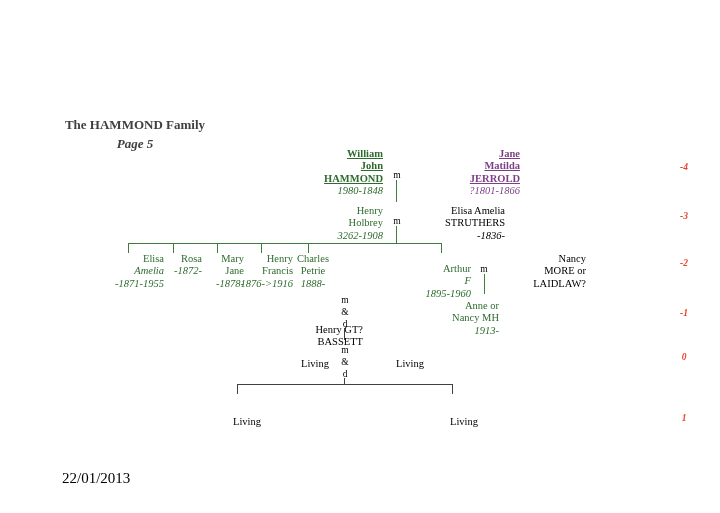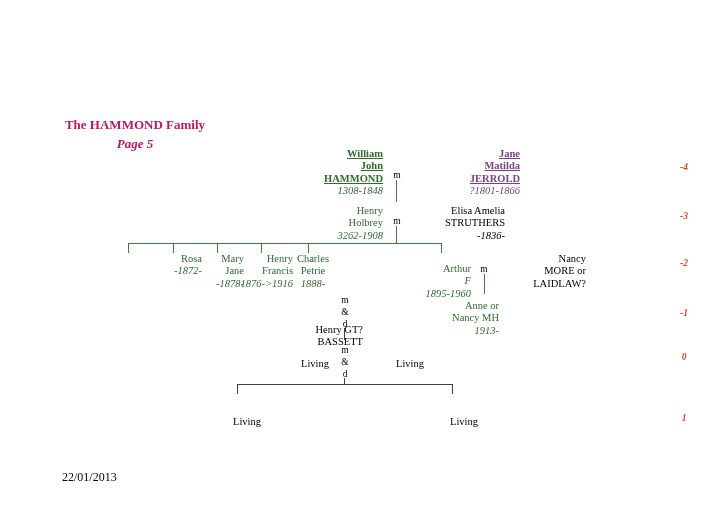--- a/index.html
+++ b/index.html
@@ -40,21 +40,21 @@
   .ital   { font-style: italic; }
   .uline  { text-decoration: underline; }
 
   
   #title {
     position: absolute;
     left: 60px;
     top: 116px;
     width: 150px;
     text-align: center;
-    color: #be185d;
+    color: #404040;
     font-weight: bold;
     font-size: 13px;
     line-height: 1.45;
   }
   #title .pg {
     font-style: italic;
   }
 
   
   .genlabel {
@@ -99,21 +99,21 @@
     color: #000000;
     line-height: 1.28;
   }
   .mdstack span { display: block; }
 
   
   #stamp {
     position: absolute;
     left: 62px;
     top: 470px;
-    font-size: 12px;
+    font-size: 15px;
     color: #000000;
   }
 </style>
 </head>
 <body>
 
 <div id="page">
 
   <div id="title">
     <span class="ln">The</span>
@@ -126,21 +126,21 @@
   <div class="genlabel" style="top:211px;">-3</div>
   <div class="genlabel" style="top:258px;">-2</div>
   <div class="genlabel" style="top:308px;">-1</div>
   <div class="genlabel" style="top:352px;">0</div>
   <div class="genlabel" style="top:413px;">1</div>
 
   <div class="node" style="left:293px; top:148px; width:90px;">
     <span class="ln green bold uline">William</span>
     <span class="ln green bold uline">John</span>
     <span class="ln green bold uline">HAMMOND</span>
-    <span class="ln green ital">1308-1848</span>
+    <span class="ln green ital">1980-1848</span>
   </div>
 
   <div class="node" style="left:430px; top:148px; width:90px;">
     <span class="ln purple bold uline">Jane</span>
     <span class="ln purple bold uline">Matilda</span>
     <span class="ln purple bold uline">JERROLD</span>
     <span class="ln purple ital">?1801-1866</span>
   </div>
 
   <div class="mmark" style="left:390px; top:170px;">m</div>
@@ -162,20 +162,25 @@
   <div class="vline" style="left:396px; top:226px; height:18px;"></div>
 
   <div class="hline" style="left:128px; top:243px; width:313px;"></div>
   <div class="vline" style="left:128px; top:243px; height:10px;"></div>
   <div class="vline" style="left:173px; top:243px; height:10px;"></div>
   <div class="vline" style="left:217px; top:243px; height:10px;"></div>
   <div class="vline" style="left:261px; top:243px; height:10px;"></div>
   <div class="vline" style="left:308px; top:243px; height:10px;"></div>
   <div class="vline" style="left:441px; top:243px; height:10px;"></div>
 
+  <div class="node" style="left:92px; top:253px; width:72px;">
+    <span class="ln green">Elisa</span>
+    <span class="ln green ital">Amelia</span>
+    <span class="ln green ital">-1871-1955</span>
+  </div>
 
   <div class="node" style="left:144px; top:253px; width:58px;">
     <span class="ln green">Rosa</span>
     <span class="ln green ital"></span>
     <span class="ln green ital">-1872-</span>
   </div>
 
   <div class="node" style="left:190px; top:253px; width:54px;">
     <span class="ln green">Mary</span>
     <span class="ln green">Jane</span>

